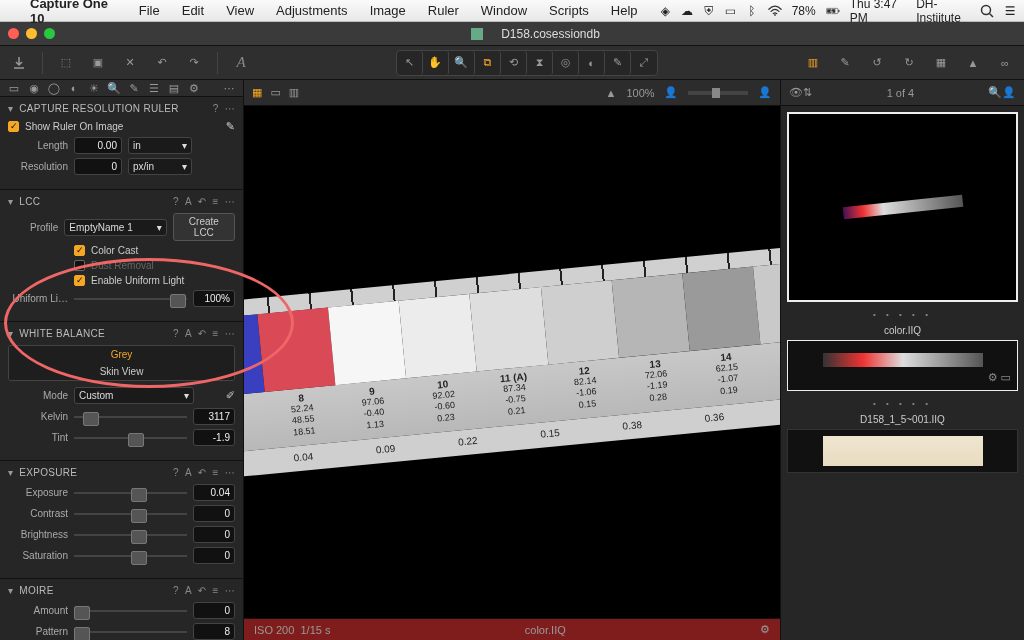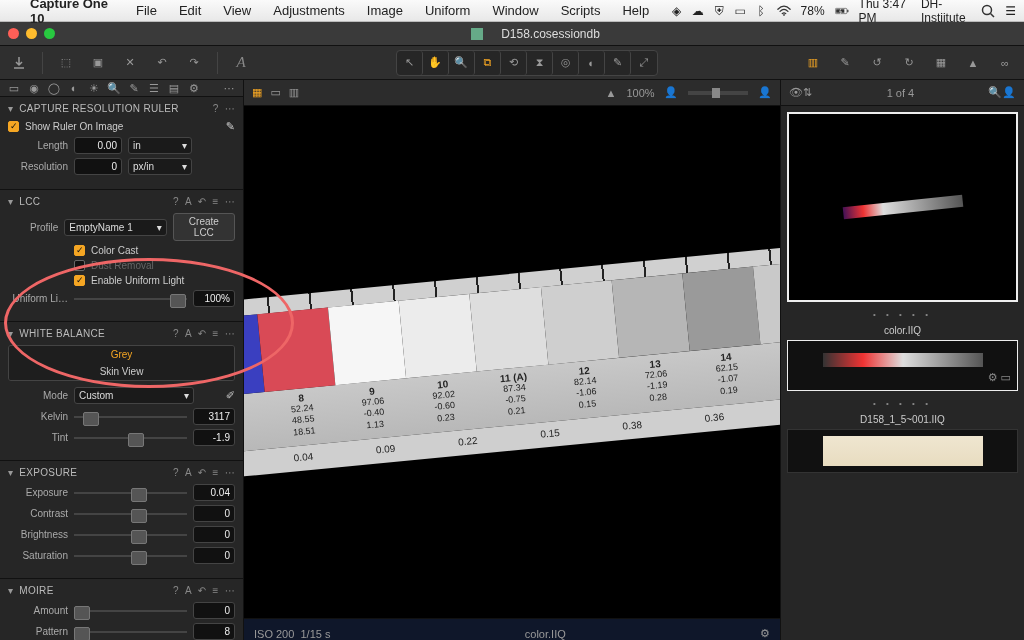--- a/index.html
+++ b/index.html
@@ -78,21 +78,21 @@
   .swatches { display:flex; height:78px;}
   .swatches div{ flex:1; }
   .graystrip{ background:linear-gradient(#c8c8c8,#b8b8b8); padding:4px 0 8px; }
   .grayhead{ display:flex; }
   .grayhead div{ flex:1; text-align:center; font-size:10px; color:#222; font-weight:600;}
   .grayrows{ display:flex;}
   .grayrows .col{ flex:1; text-align:center; font-size:9px; color:#222; line-height:1.25;}
   .footrow{ display:flex; align-items:center; background:#cfcfcf; padding:2px 0 4px;}
   .footrow .arrow{ width:62px; text-align:center; color:#222; font-size:16px;}
   .footrow .v{ flex:1; text-align:center; font-size:10px; color:#222;}
-  .statusbar { height:22px; background:#0f172a; border-top:1px solid #111; display:flex; align-items:flex-end; padding:0 10px; color:#999; font-size:11px;}
+  .statusbar { height:22px; background:#7f1d1d; border-top:1px solid #111; display:flex; align-items:center; padding:0 10px; color:#999; font-size:11px;}
   .statusbar .c{margin:0 auto;}
 
   
   .rtop { height:26px; background:#2c2c2c; border-bottom:1px solid #111; display:flex; align-items:center; padding:0 8px; color:#999;}
   .preview { height:190px; margin:6px; border:2px solid #eee; background:#000; position:relative;}
   .preview .mini{ position:absolute; left:50%; top:50%; width:120px; height:12px; transform:translate(-50%,-50%) rotate(-6deg); background:linear-gradient(90deg,#415,#e33,#ddd,#bbb,#999,#777,#555);}
   .thumbwrap{ flex:1; overflow:auto; padding:0 6px 6px;}
   .thumbcap{ text-align:center; font-size:10px; color:#ccc; padding:4px 0;}
   .pager{ text-align:center; color:#888; letter-spacing:4px; font-size:8px; padding:2px 0;}
   .thumb{ background:#111; border:1px solid #333; padding:6px; margin-bottom:6px;}
@@ -107,21 +107,21 @@
 <body>
 
 <div class="menubar">
   <span class="apple"></span>
   <span class="appname">Capture One 10</span>
   <span>File</span>
   <span>Edit</span>
   <span>View</span>
   <span>Adjustments</span>
   <span>Image</span>
-  <span>Uniform</span>
+  <span>Ruler</span>
   <span>Window</span>
   <span>Scripts</span>
   <span>Help</span>
   <div class="right">
     <span class="ico">◈</span>
     <span class="ico">☁</span>
     <span class="ico">⛨</span>
     <span class="ico">▭</span>
     <span class="ico">ᛒ</span>
     <span class="ico">

